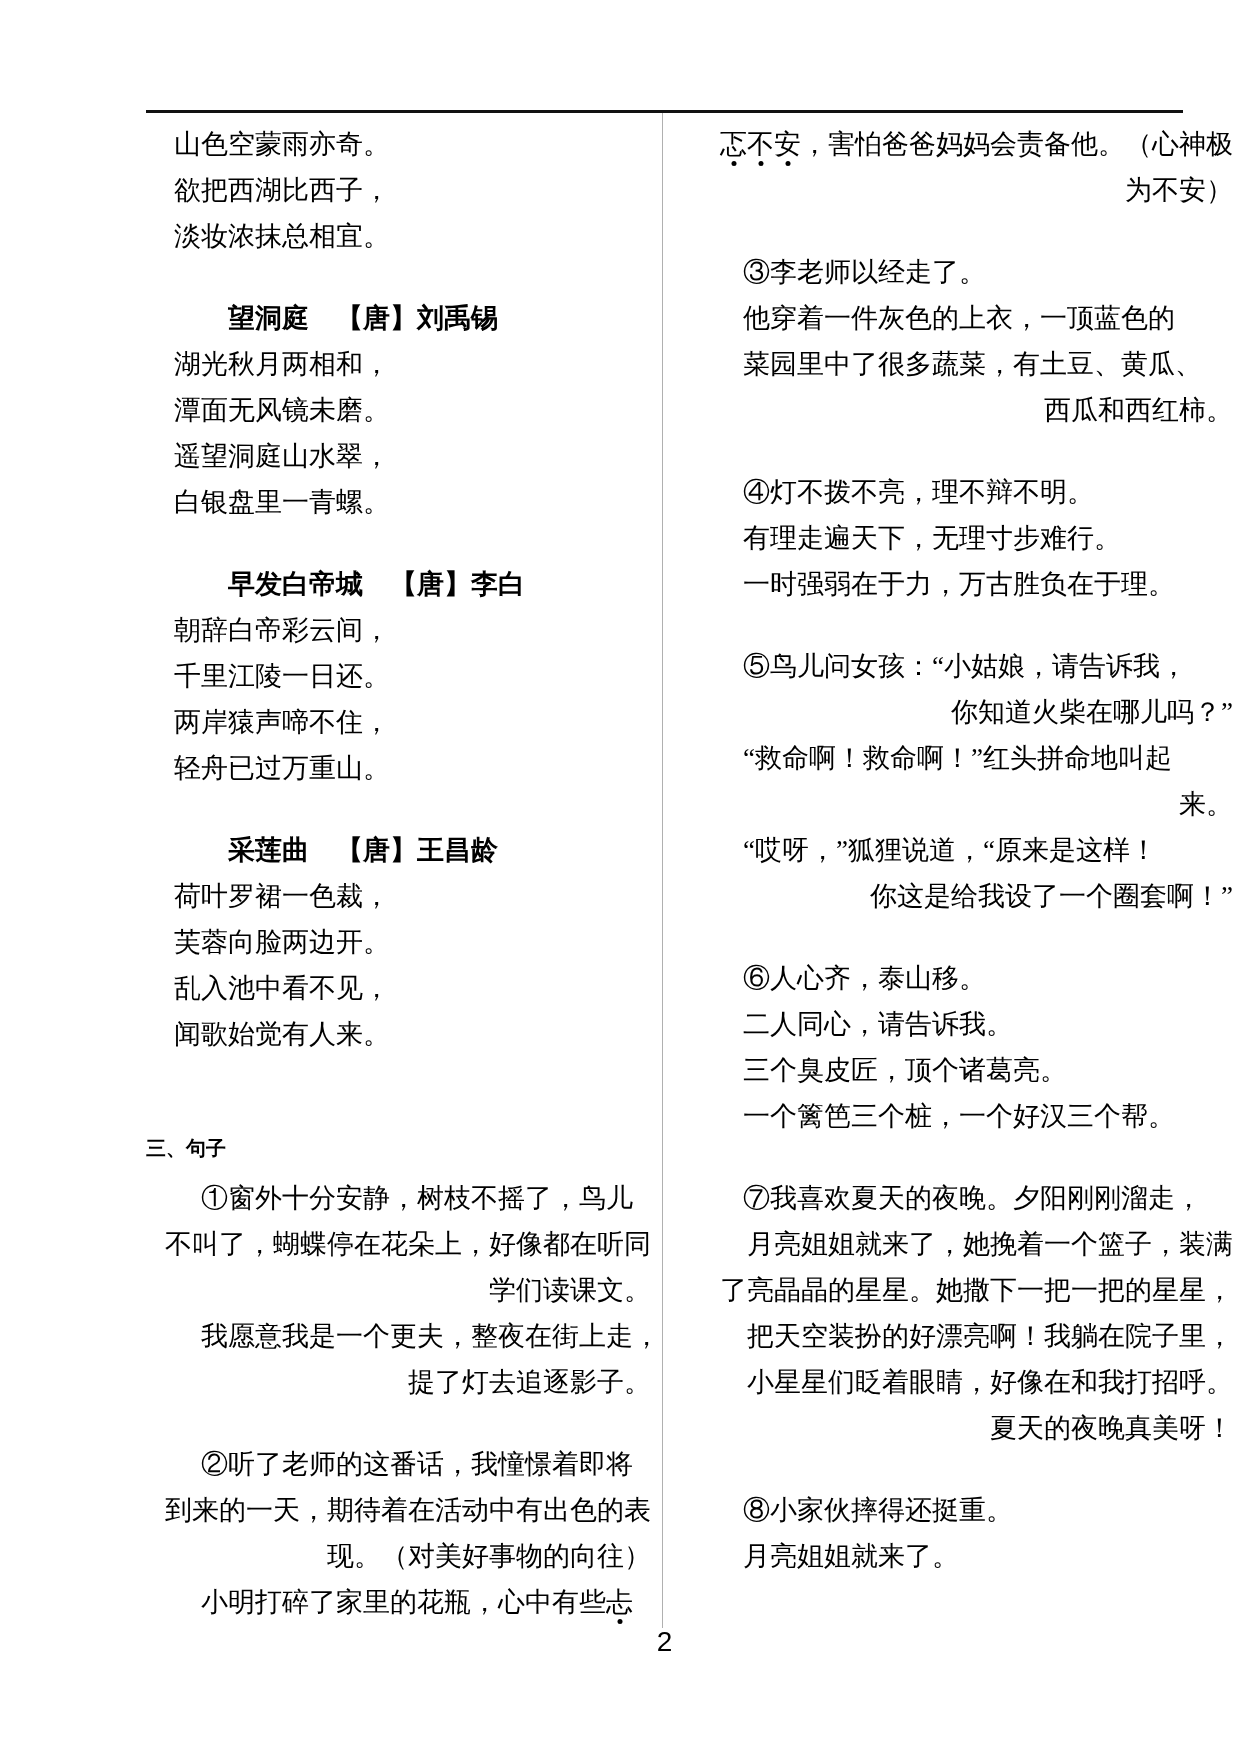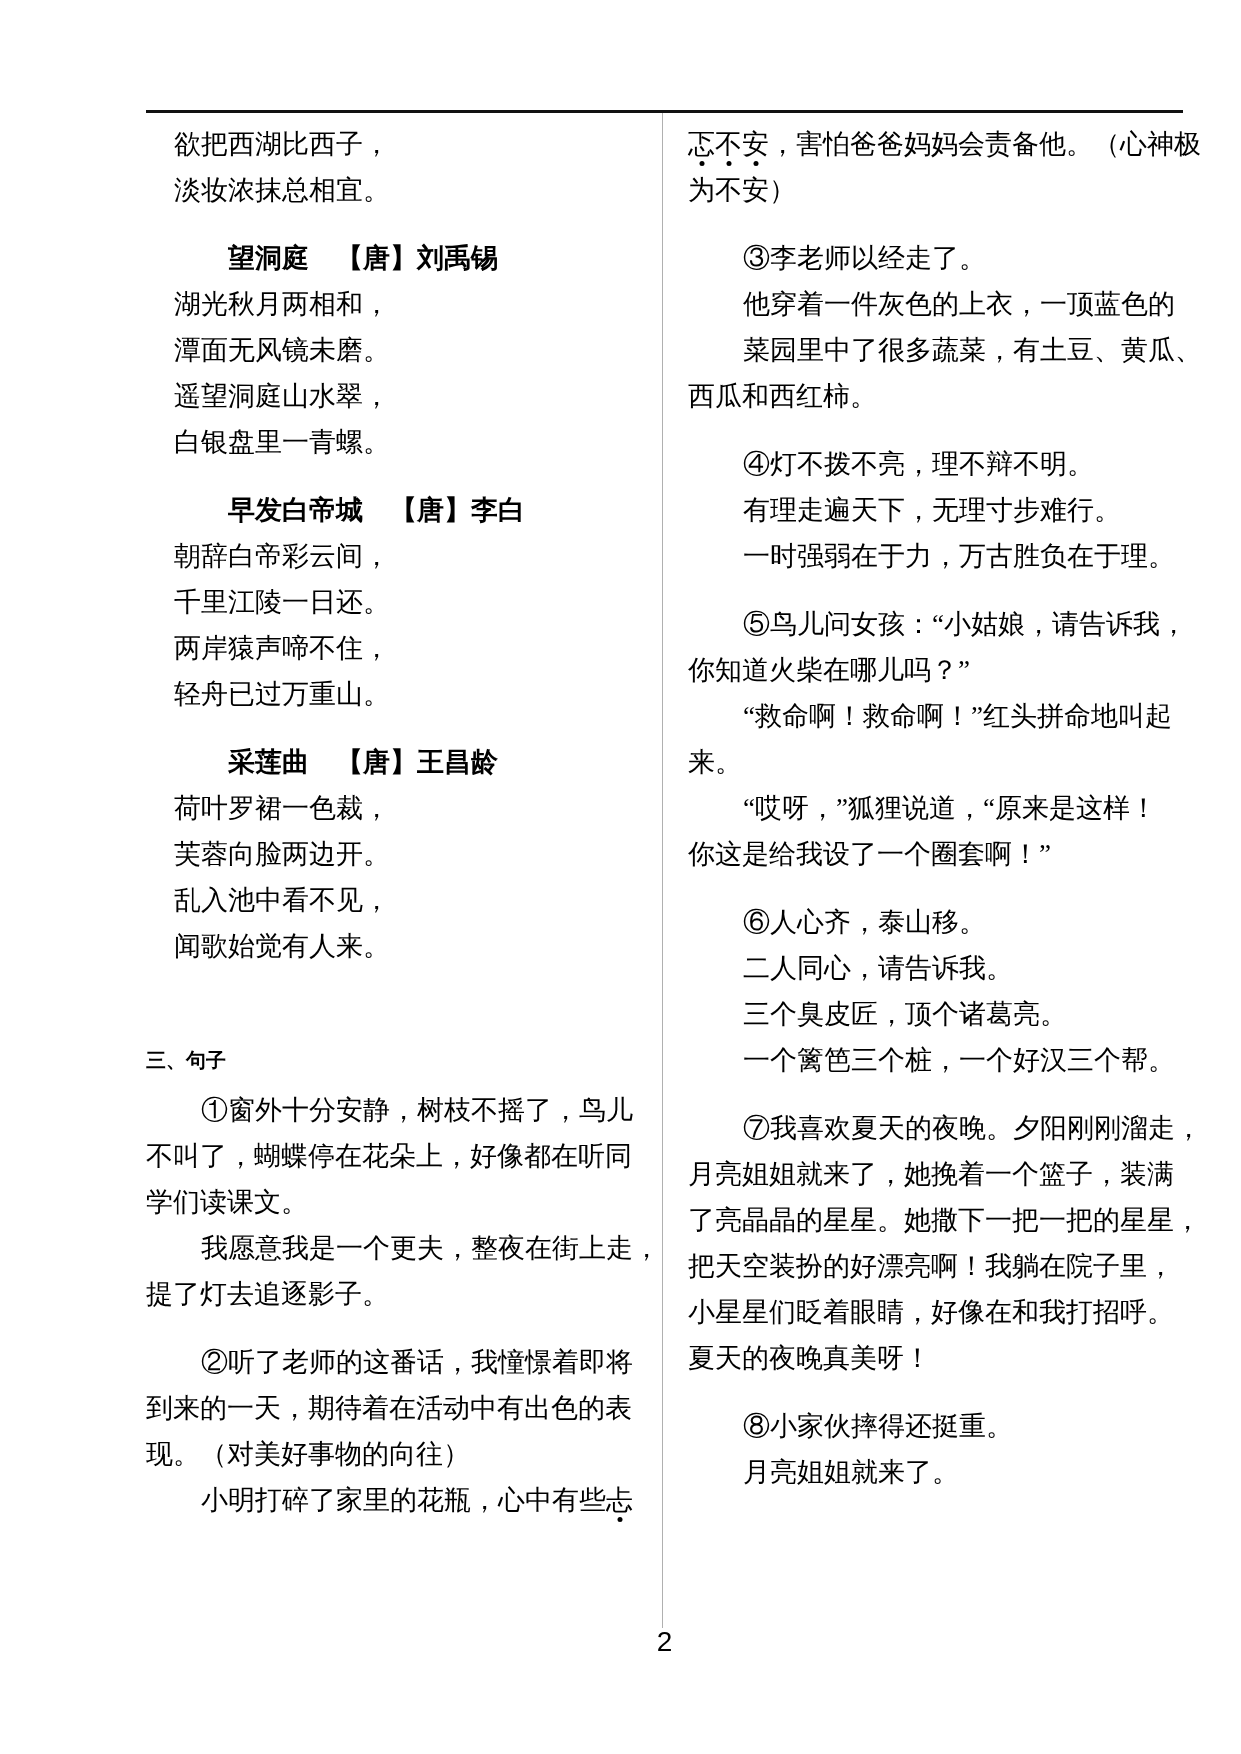--- a/index.html
+++ b/index.html
@@ -29,46 +29,47 @@
   .column{position:absolute;top:115px;padding-top:6px;}
   .column.left{left:146px;width:505px;}
   .column.right{left:688px;width:545px;}
   .line{
     height:46px;line-height:46px;font-size:27px;
     white-space:nowrap;letter-spacing:0;
   }
   .line.poem{padding-left:28px;}
   .line.title{padding-left:82px;font-weight:700;}
   .line.p1{padding-left:55px;}
-  .line.cont{padding-left:0;}
+  .line.cont{padding-left:0;text-align:right;}
   .line.section{
     font-weight:700;font-size:20px;
     height:54px;line-height:54px;margin-top:64px;
   }
-  .line.gap-sm{margin-top:22px;}
+  .line.gap-sm{margin-top:36px;}
   .em{position:relative;display:inline-block;}
   .em::after{
     content:"";position:absolute;left:50%;bottom:1px;
     width:5px;height:5px;border-radius:50%;
     background:var(--text-color);transform:translateX(-50%);
   }
   .footer{
     position:absolute;left:146px;top:1622px;width:1037px;height:40px;
     line-height:40px;text-align:center;font-size:28px;
     font-family:"Liberation Sans","DejaVu Sans",sans-serif;
     color:var(--text-color);
   }
 </style>
 </head>
 <body>
 
 <div class="page">
   <div class="top-rule"></div>
   <div class="col-divider"></div>
   <div class="column left">
+      <div class="line poem"><span class="">山色空蒙雨亦奇。</span></div>
       <div class="line poem"><span class="">欲把西湖比西子，</span></div>
       <div class="line poem"><span class="">淡妆浓抹总相宜。</span></div>
       <div class="line title gap-sm"><span class="">望洞庭　【唐】刘禹锡</span></div>
       <div class="line poem"><span class="">湖光秋月两相和，</span></div>
       <div class="line poem"><span class="">潭面无风镜未磨。</span></div>
       <div class="line poem"><span class="">遥望洞庭山水翠，</span></div>
       <div class="line poem"><span class="">白银盘里一青螺。</span></div>
       <div class="line title gap-sm"><span class="">早发白帝城　【唐】李白</span></div>
       <div class="line poem"><span class="">朝辞白帝彩云间，</span></div>
       <div class="line poem"><span class="">千里江陵一日还。</span></div>

